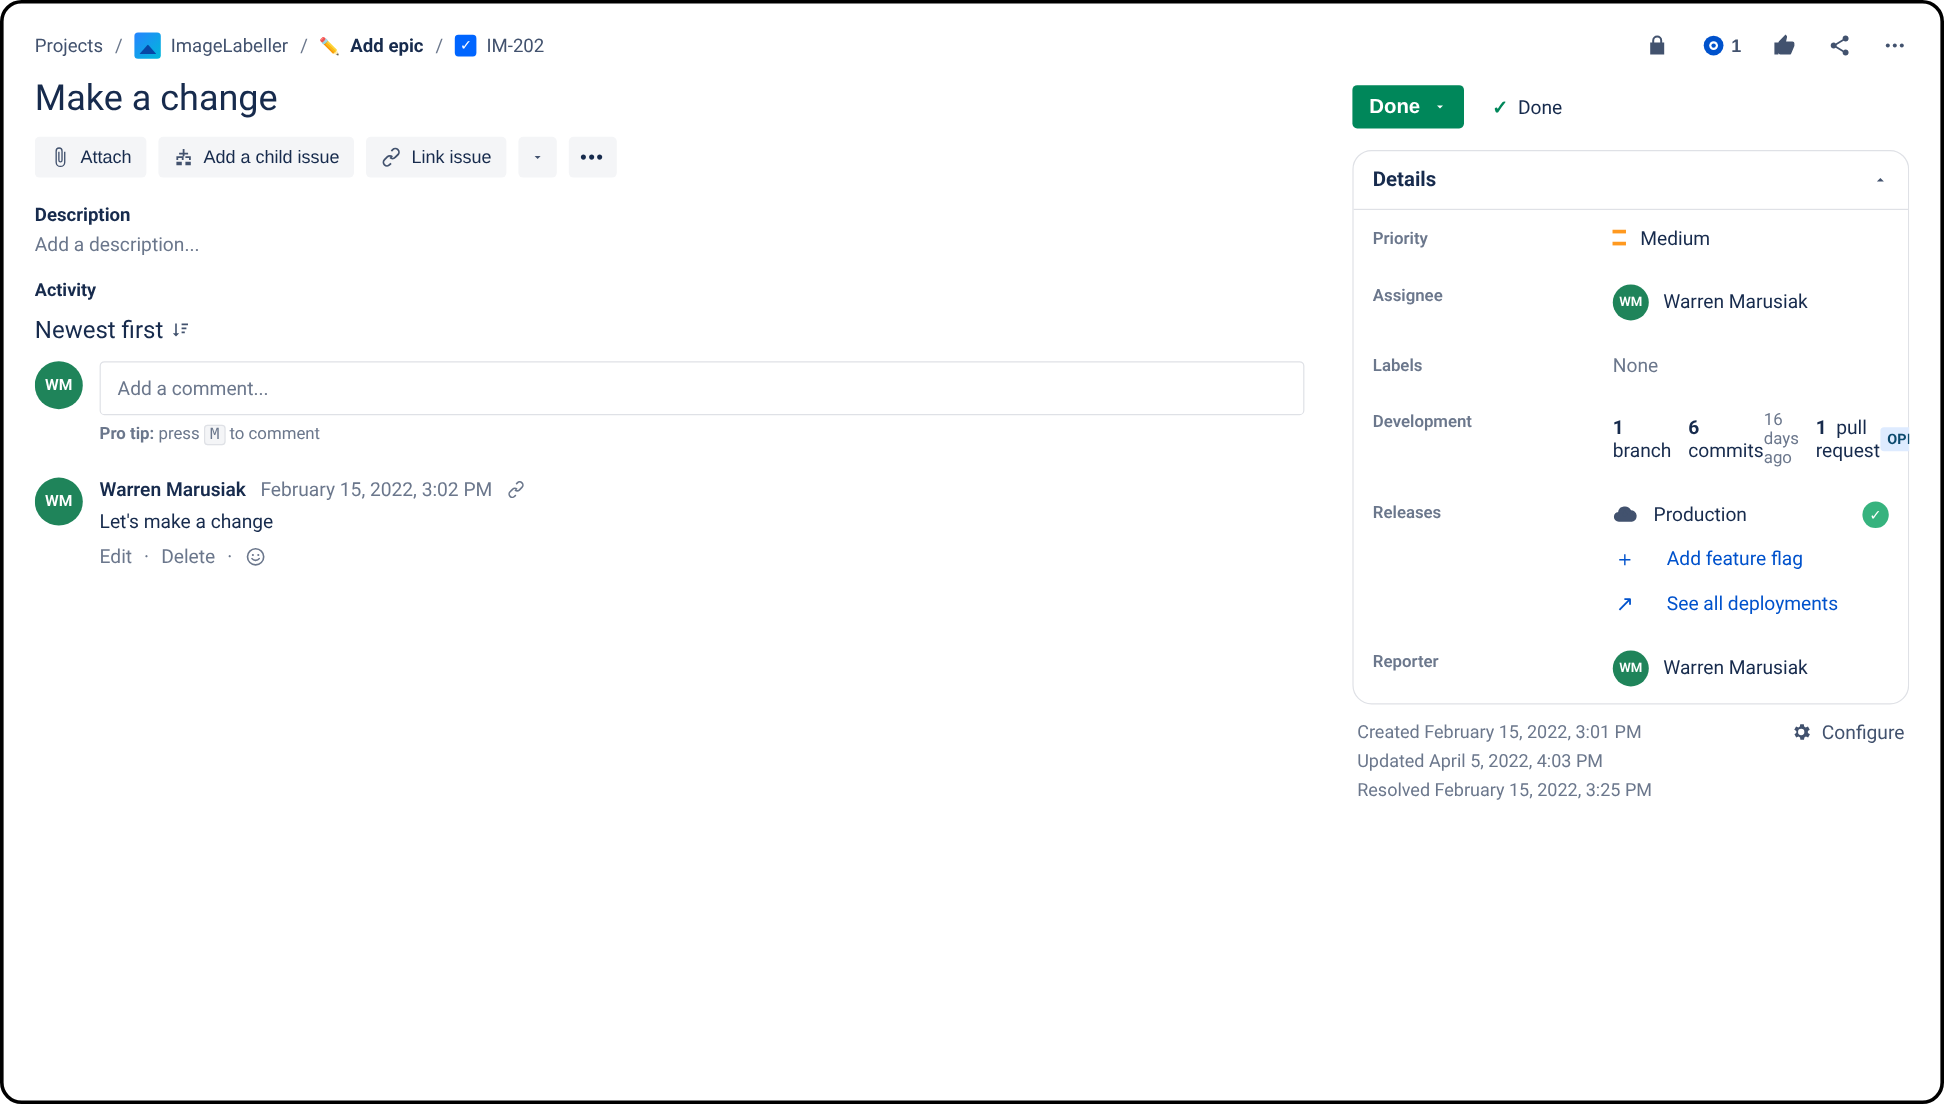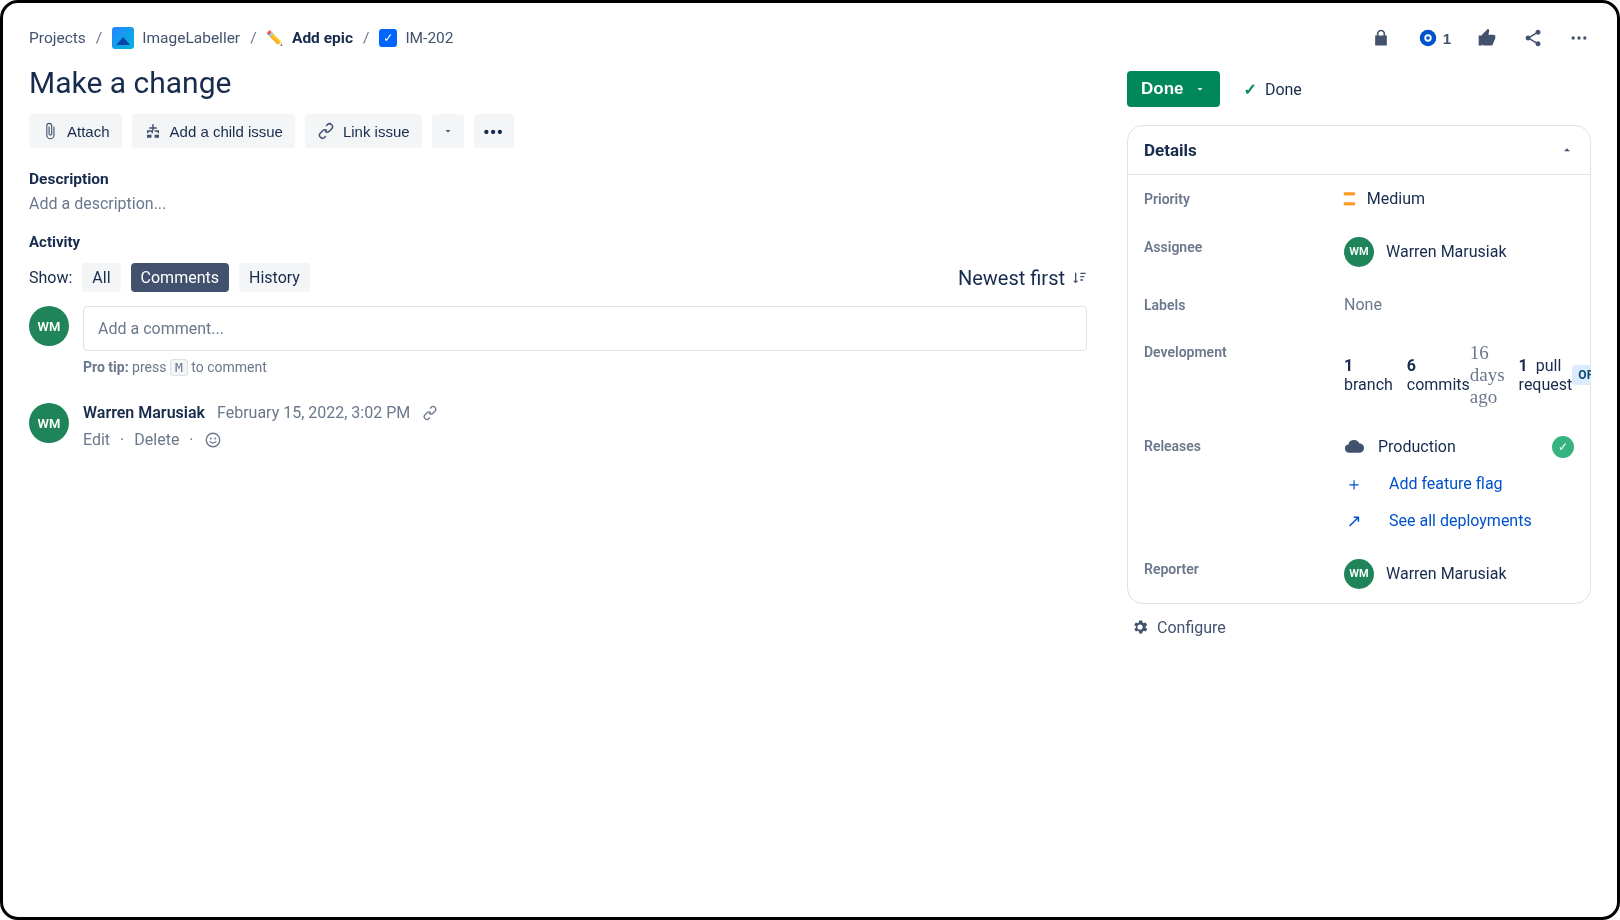--- a/index.html
+++ b/index.html
@@ -61,21 +61,21 @@
 .detail-label { width: 200px; color:#6b778c; font-size: 14px; font-weight:600; flex-shrink:0; padding-top:2px; }
 .detail-value { flex:1; }
 .priority { display:flex; align-items:center; gap:12px; font-size:16px; }
 .prio-icon { color:#ff991f; font-size:18px; line-height:0.55; }
 .assignee-val { display:flex; align-items:center; gap:12px; font-size:16px; }
 .labels-none { color:#6b778c; font-size:16px; }
 .dev-list { display:flex; gap:14px; }
 .dev-item { display:flex; justify-content:space-between; align-items:center; font-size:16px; }
 .dev-item .num { font-weight:700; margin-right:4px; }
 .badge-open { background:#deebff; color:#0c4a6e; font-size:12px; font-weight:700; padding:3px 6px; border-radius:3px; letter-spacing:0.2px;text-align:center; }
-.daysago { color:#6b778c; font-size:19px;font-family:Liberation Serif, serif; }
+.daysago { color:#6b778c; font-size:14px; }
 .check-circ { width:22px; height:22px; border-radius:50%; background:#36b37e; display:inline-flex; align-items:center; justify-content:center; color:#fff; font-size:12px; }
 .releases-list { display:flex; flex-direction:column; gap:14px; }
 .rel-item { display:flex; align-items:center; gap:25px; font-size:16px; }
 .rel-item .rel-left { display:flex; align-items:center; gap:14px; flex:1; }
 .rel-item .link { color:#0052cc; cursor:pointer; }
 .cloud-ico, .plus-ico, .arrow-ico { width:20px; display:inline-flex; justify-content:center; color:#42526e; }
 .plus-ico, .arrow-ico { color:#0052cc; font-size:18px; }
 .meta-block { padding: 14px 4px 0 4px; display:flex; justify-content:space-between; align-items:flex-start; }
 .meta-lines { display:flex; flex-direction:column; gap:6px; color:#6b778c; font-size:15px; }
 .configure { display:flex; align-items:center; gap:8px; color:#42526e; font-size:16px; cursor:pointer; }
@@ -168,26 +168,20 @@
             </svg>
         </button>
         <button class="tb-btn dots">•••</button>
       </div>
 
       <div class="section-label">Description</div>
       <div class="desc-placeholder">Add a description...</div>
 
       <div class="activity-label">Activity</div>
       <div class="activity-row">
-        <div class="show-tabs">
-          <span>Show:</span>
-          <span class="tab-chip">All</span>
-          <span class="tab-chip active">Comments</span>
-          <span class="tab-chip">History</span>
-        </div>
         <div class="sort-toggle">
           <span>Newest first</span>
           <svg width="16" height="16" viewBox="0 0 24 24">
               <path fill="#42526e" d="M6 4v12H3l4 4 4-4H8V4H6zm8 0h8v2h-8V4zm0 5h6v2h-6V9zm0 5h4v2h-4v-2z"></path>
             </svg>
         </div>
       </div>
 
       <div class="comment-row">
         <div class="avatar-wm">WM</div>
@@ -205,20 +199,21 @@
         <div class="comment-body">
           <div class="header">
             <span class="cname">Warren Marusiak</span>
             <span class="cdate">February 15, 2022, 3:02 PM</span>
             <span class="clink-ico">
               <svg width="16" height="16" viewBox="0 0 24 24">
                   <path fill="#6b778c" d="M10 13a5 5 0 0 0 7.07 0l3-3a5 5 0 1 0-7.07-7.07l-1.5 1.5 1.41 1.41 1.5-1.5a3 3 0 1 1 4.24 4.24l-3 3a3 3 0 0 1-4.24 0L10 13zm4-2a5 5 0 0 0-7.07 0l-3 3a5 5 0 1 0 7.07 7.07l1.5-1.5-1.41-1.41-1.5 1.5a3 3 0 1 1-4.24-4.24l3-3a3 3 0 0 1 4.24 0L14 11z"></path>
                 </svg>
             </span>
           </div>
+          <div class="ctext">Let's make a change</div>
           <div class="cactions">
             <span>Edit</span>
             <span>·</span>
             <span>Delete</span>
             <span>·</span>
             <span>
               <svg width="18" height="18" viewBox="0 0 24 24">
                   <circle cx="12" cy="12" r="9" fill="none" stroke="#6b778c" stroke-width="1.8"></circle>
                   <circle cx="9" cy="10" r="1.2" fill="#6b778c"></circle>
                   <circle cx="15" cy="10" r="1.2" fill="#6b778c"></circle>
@@ -324,20 +319,25 @@
         <div class="detail-row">
           <div class="detail-label">Reporter</div>
           <div class="detail-value assignee-val">
             <span class="avatar-wm sm">WM</span>
             <span>Warren Marusiak</span>
           </div>
         </div>
       </div>
 
       <div class="meta-block">
+        <div class="meta-lines">
+          <span>Created February 15, 2022, 3:01 PM</span>
+          <span>Updated April 5, 2022, 4:03 PM</span>
+          <span>Resolved February 15, 2022, 3:25 PM</span>
+        </div>
         <div class="configure">
           <svg width="18" height="18" viewBox="0 0 24 24">
               <path fill="#42526e" d="M19.4 13a7.5 7.5 0 0 0 0-2l2.1-1.6-2-3.4-2.5 1a7.5 7.5 0 0 0-1.7-1l-.4-2.6h-4l-.4 2.6a7.5 7.5 0 0 0-1.7 1l-2.5-1-2 3.4L6.6 11a7.5 7.5 0 0 0 0 2l-2.1 1.6 2 3.4 2.5-1c.5.4 1.1.7 1.7 1l.4 2.6h4l.4-2.6c.6-.3 1.2-.6 1.7-1l2.5 1 2-3.4L19.4 13zM12 15.5A3.5 3.5 0 1 1 12 8.5a3.5 3.5 0 0 1 0 7z"></path>
             </svg>
           <span>Configure</span>
         </div>
       </div>
     </div>
   </div>
 </div>

